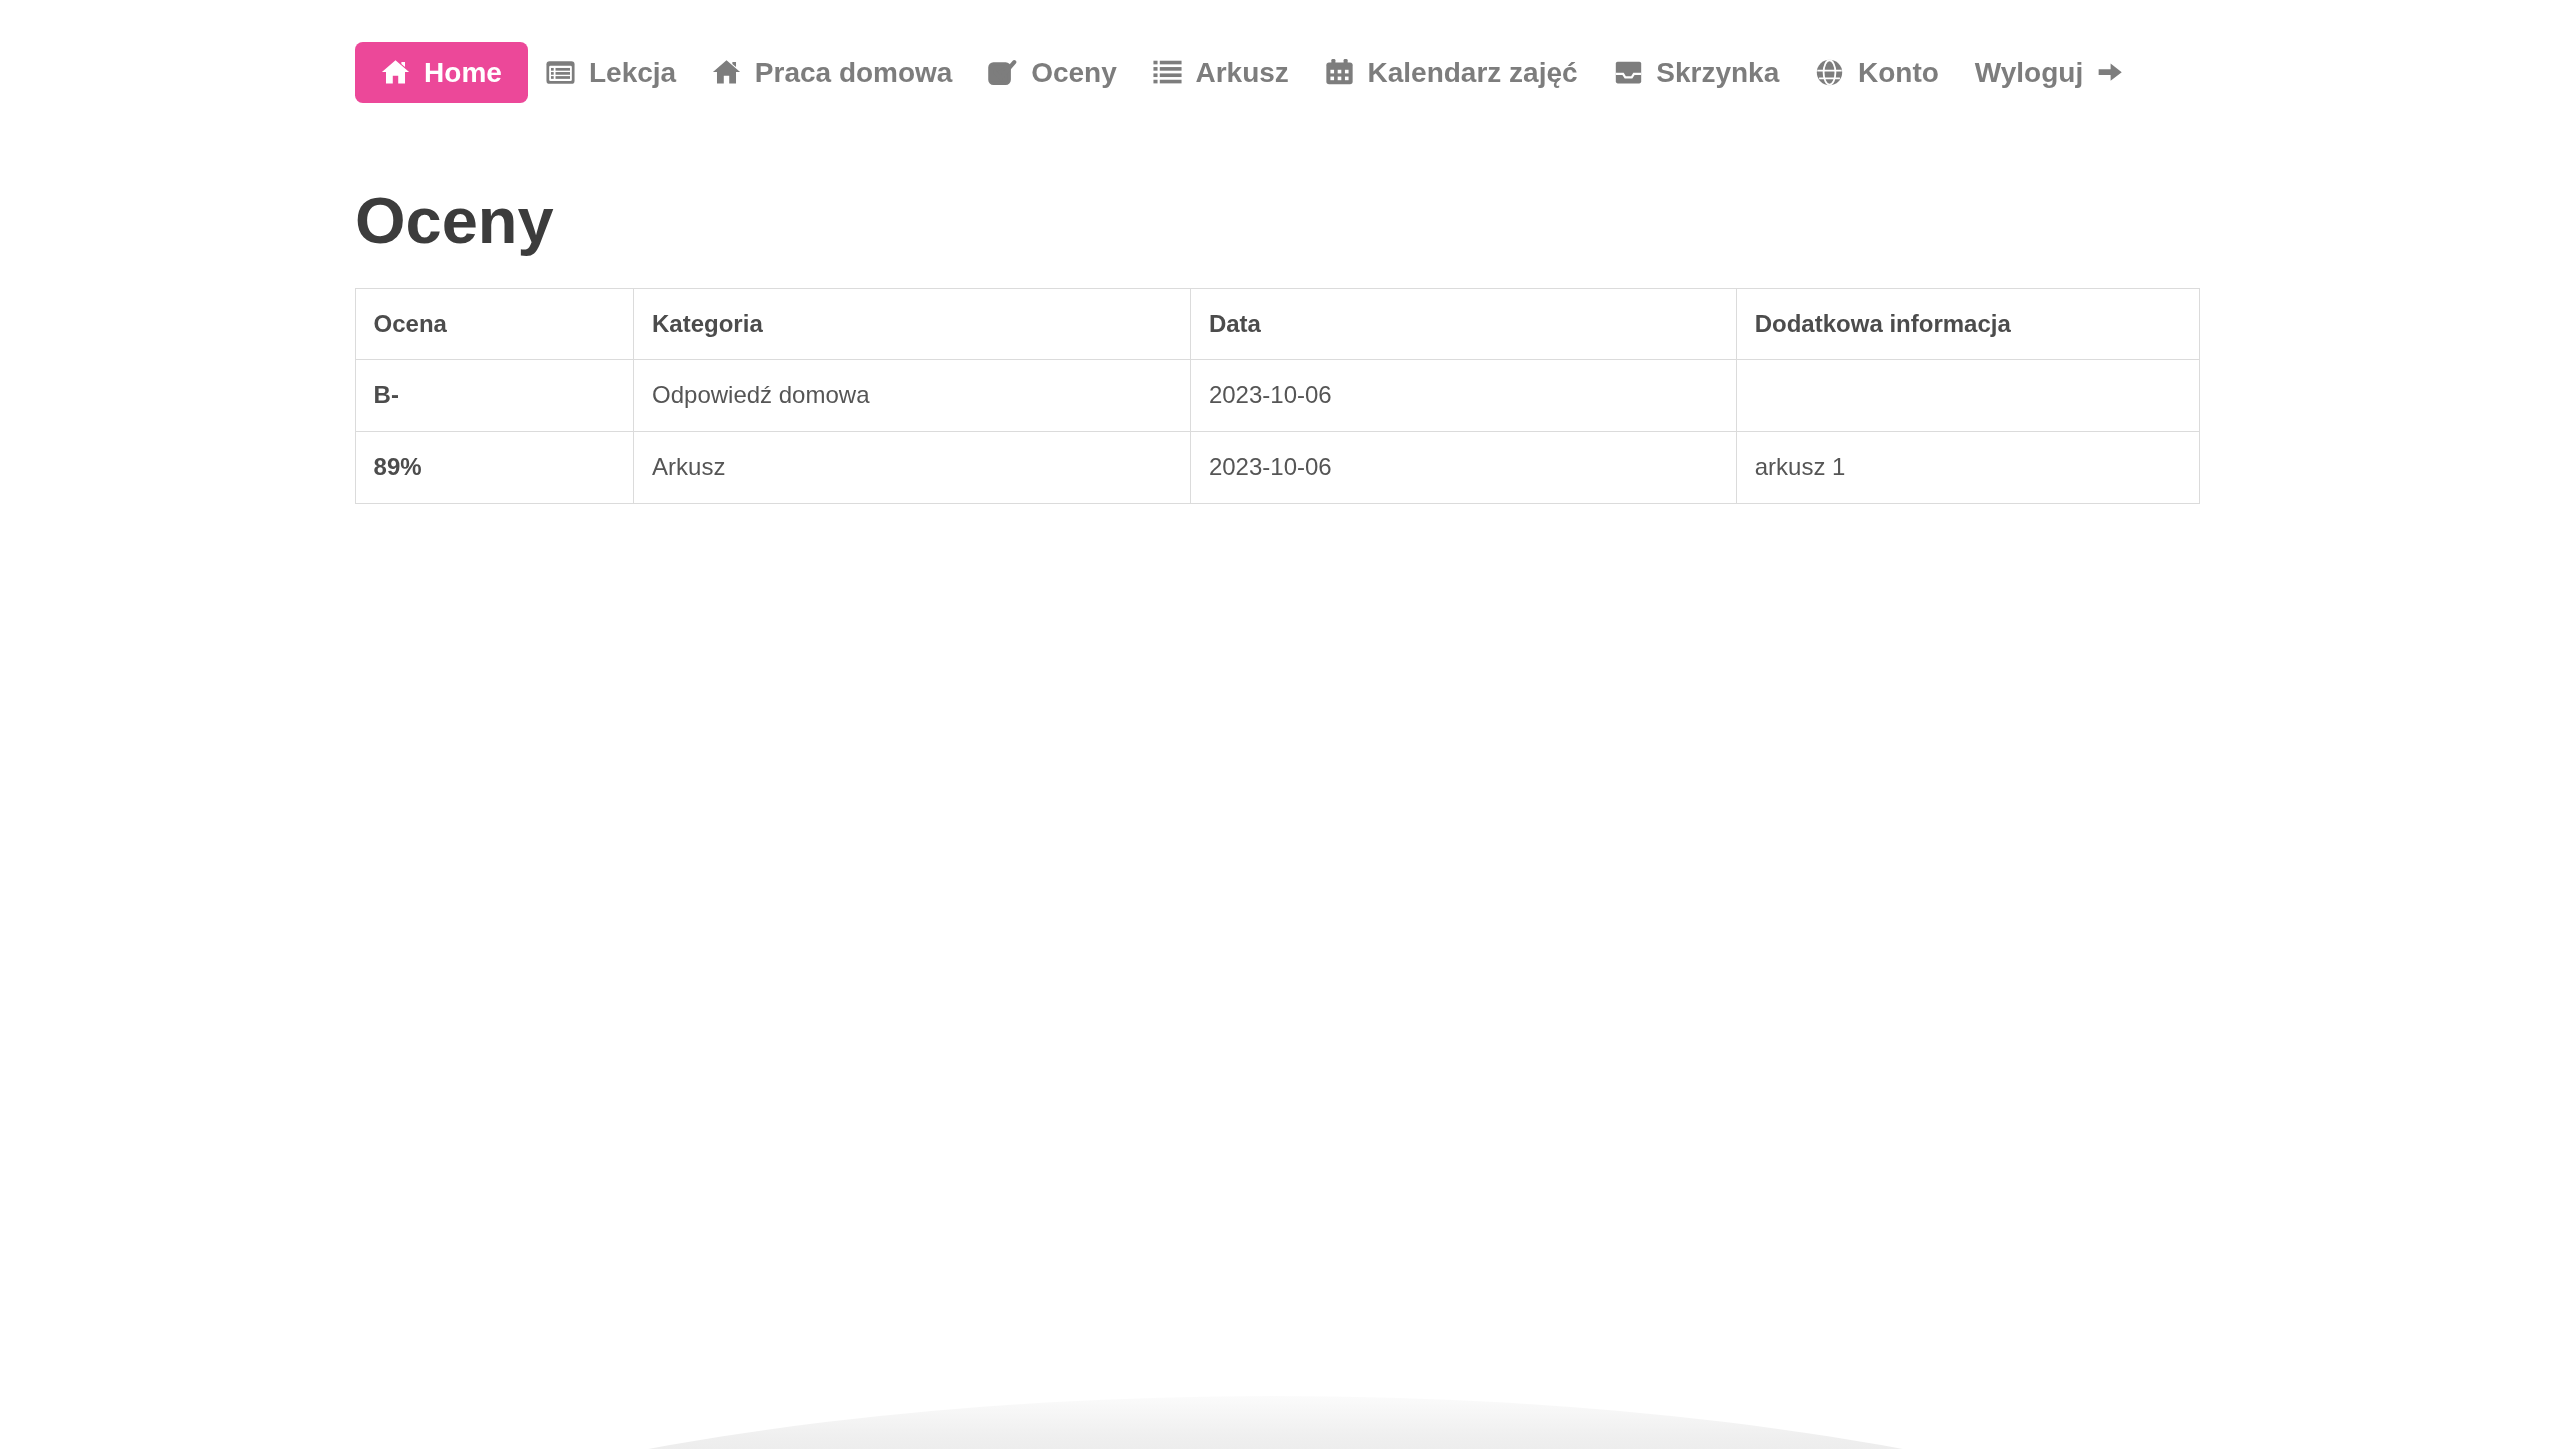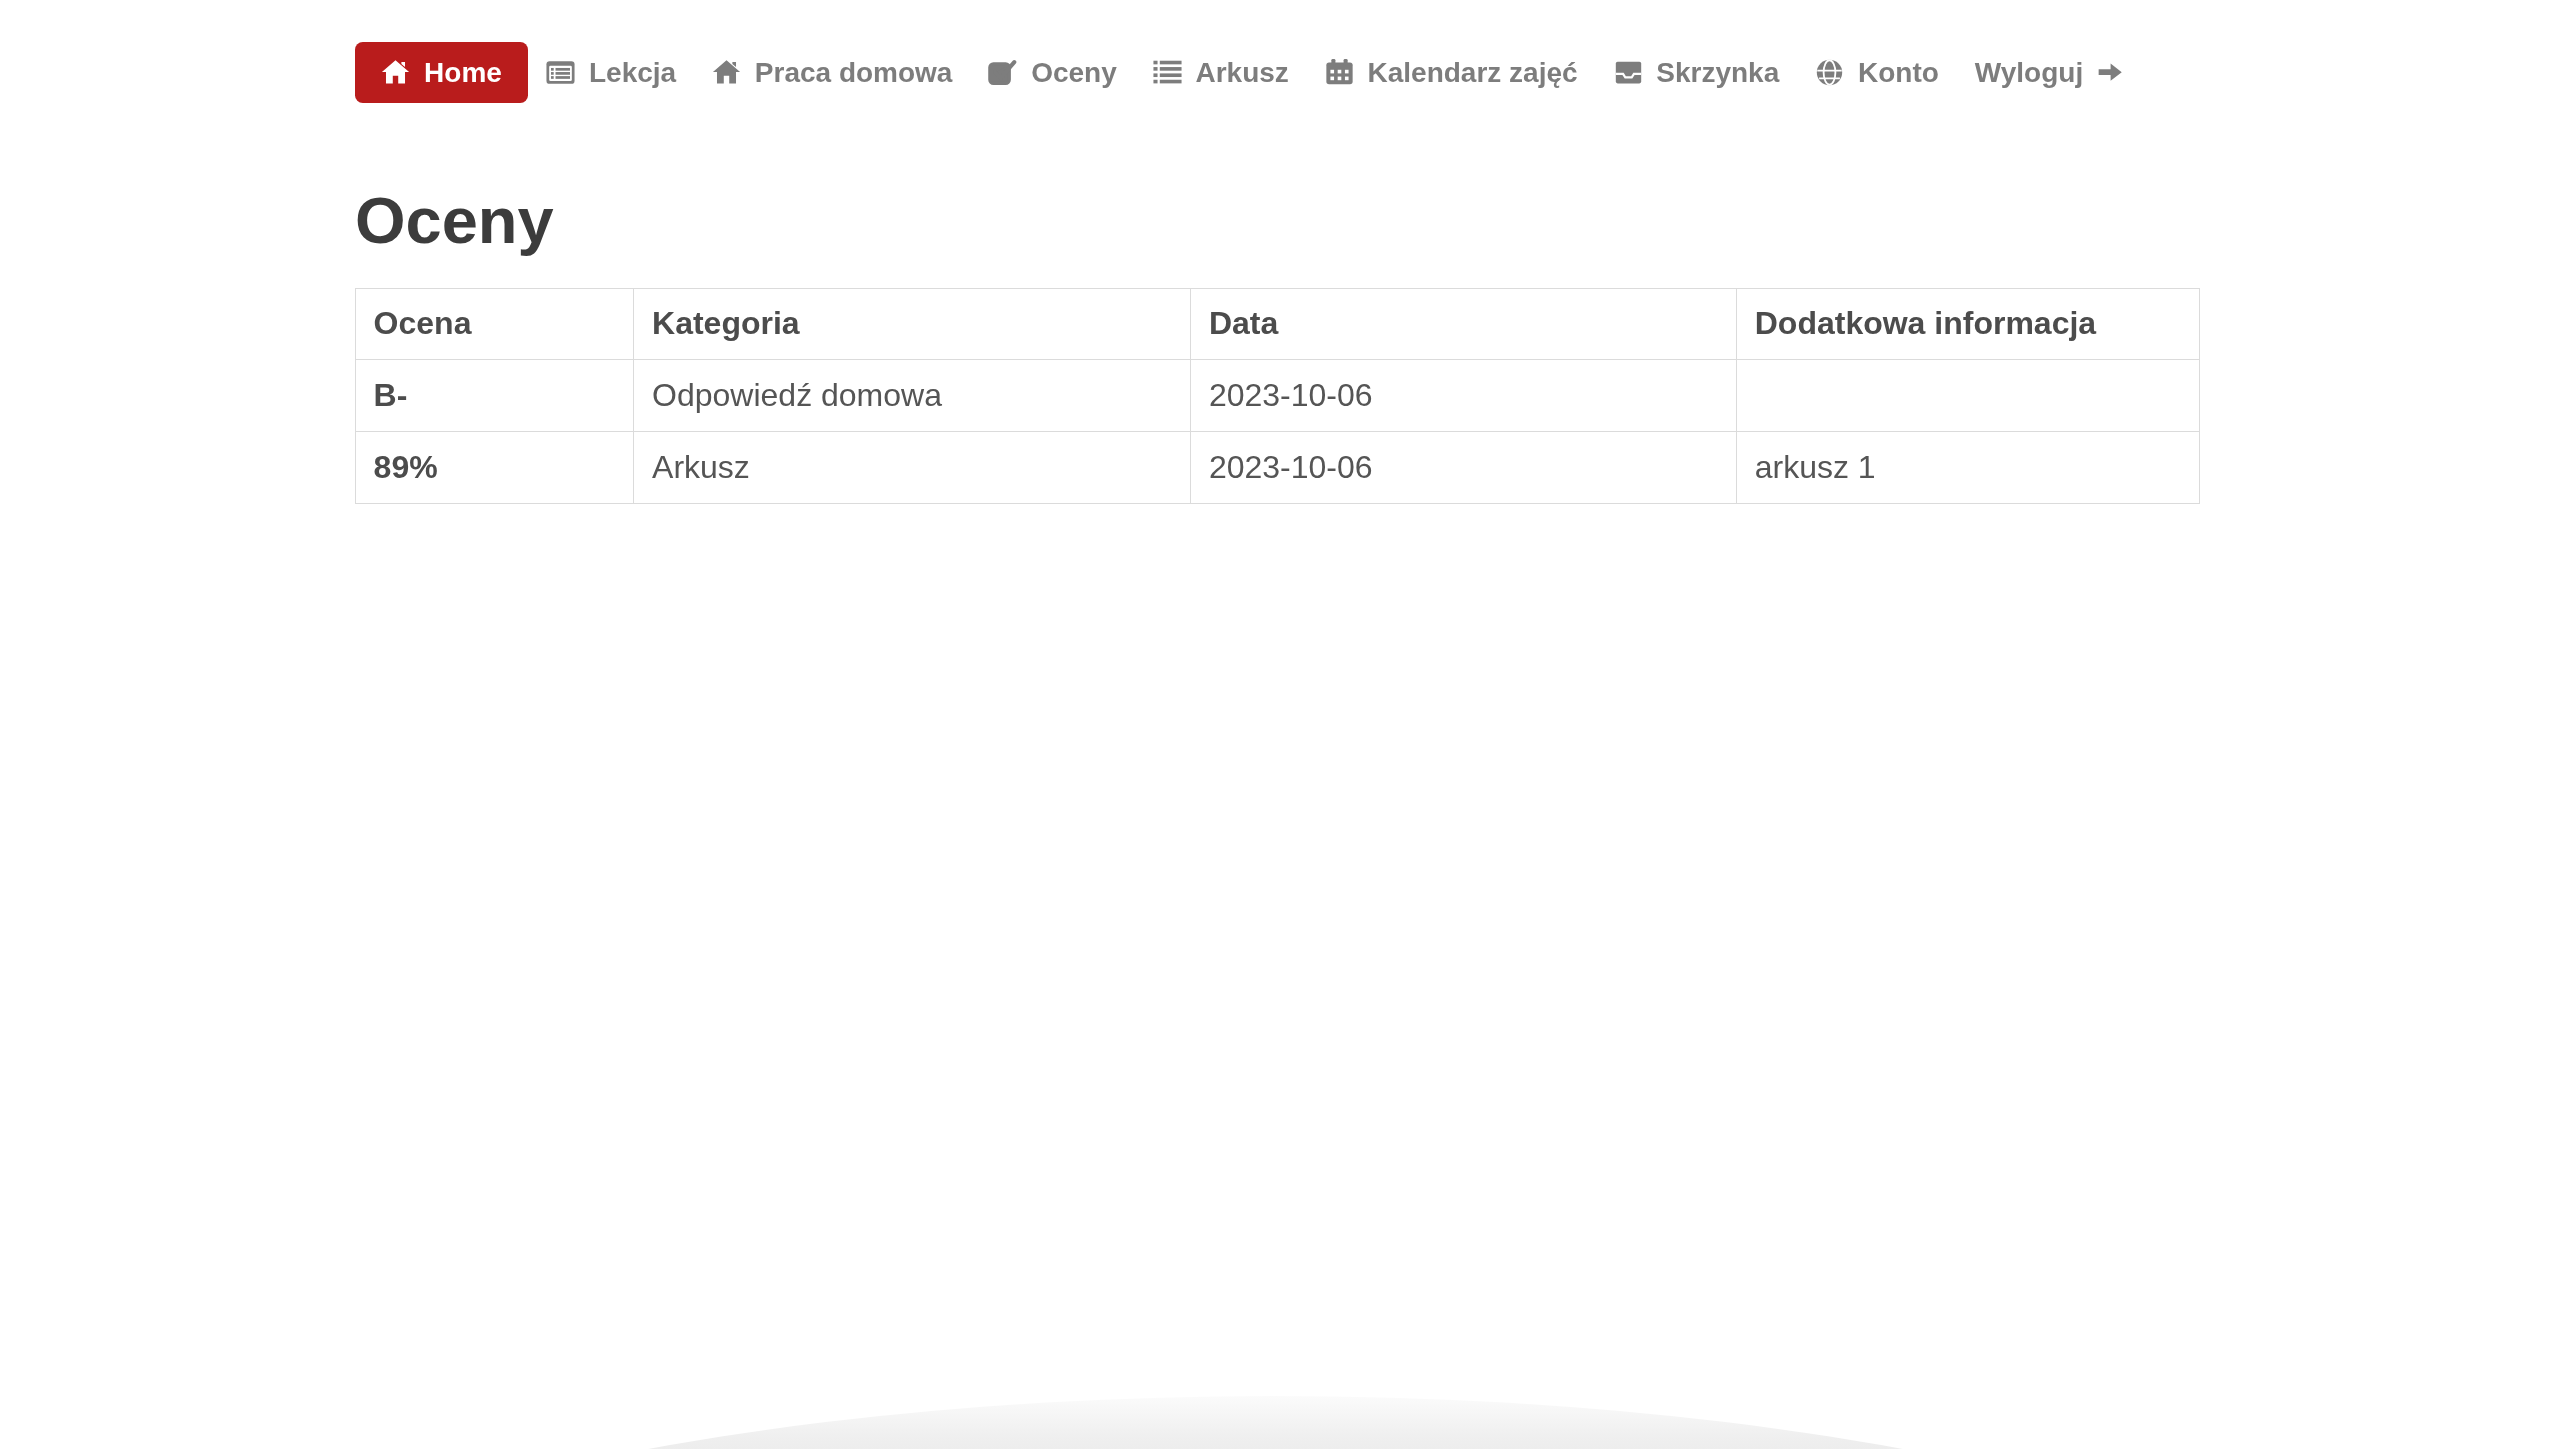--- a/index.html
+++ b/index.html
@@ -28,21 +28,21 @@
     height: 61px;
     padding: 0 18px;
     font-size: 28px;
     font-weight: bold;
     color: #7d7d7d;
     border-radius: 7.8px;
     cursor: pointer;
     white-space: nowrap;
   }
   .nav-item.active {
-    background: #b91c1c;
+    background: #ec4899;
     color: #ffffff;
     padding: 0 26.4px;
   }
   .nav-item .icon {
     width: 29px; height: 29px;
     display: inline-flex;
     flex: 0 0 auto;
   }
   .nav-item .icon svg { width: 100%; height: 100%; fill: currentColor; }
   .nav-item .icon.arrow { width: 26.4px; height: 26.4px; }
@@ -59,21 +59,21 @@
     margin-top: 30px;
     width: 1845px;
     border-collapse: collapse;
     table-layout: fixed;
   }
   table.grades th, table.grades td {
     border: 1px solid #dbdbdb;
     text-align: left;
     padding: 0 0 0 17.6px;
     vertical-align: middle;
-    font-size: 32px;
+    font-size: 24px;
   }
   table.grades th {
     height: 71px;
     font-weight: bold;
     color: #4c4c4c;
   }
   table.grades td {
     height: 72px;
     color: #555555;
     font-weight: normal;

